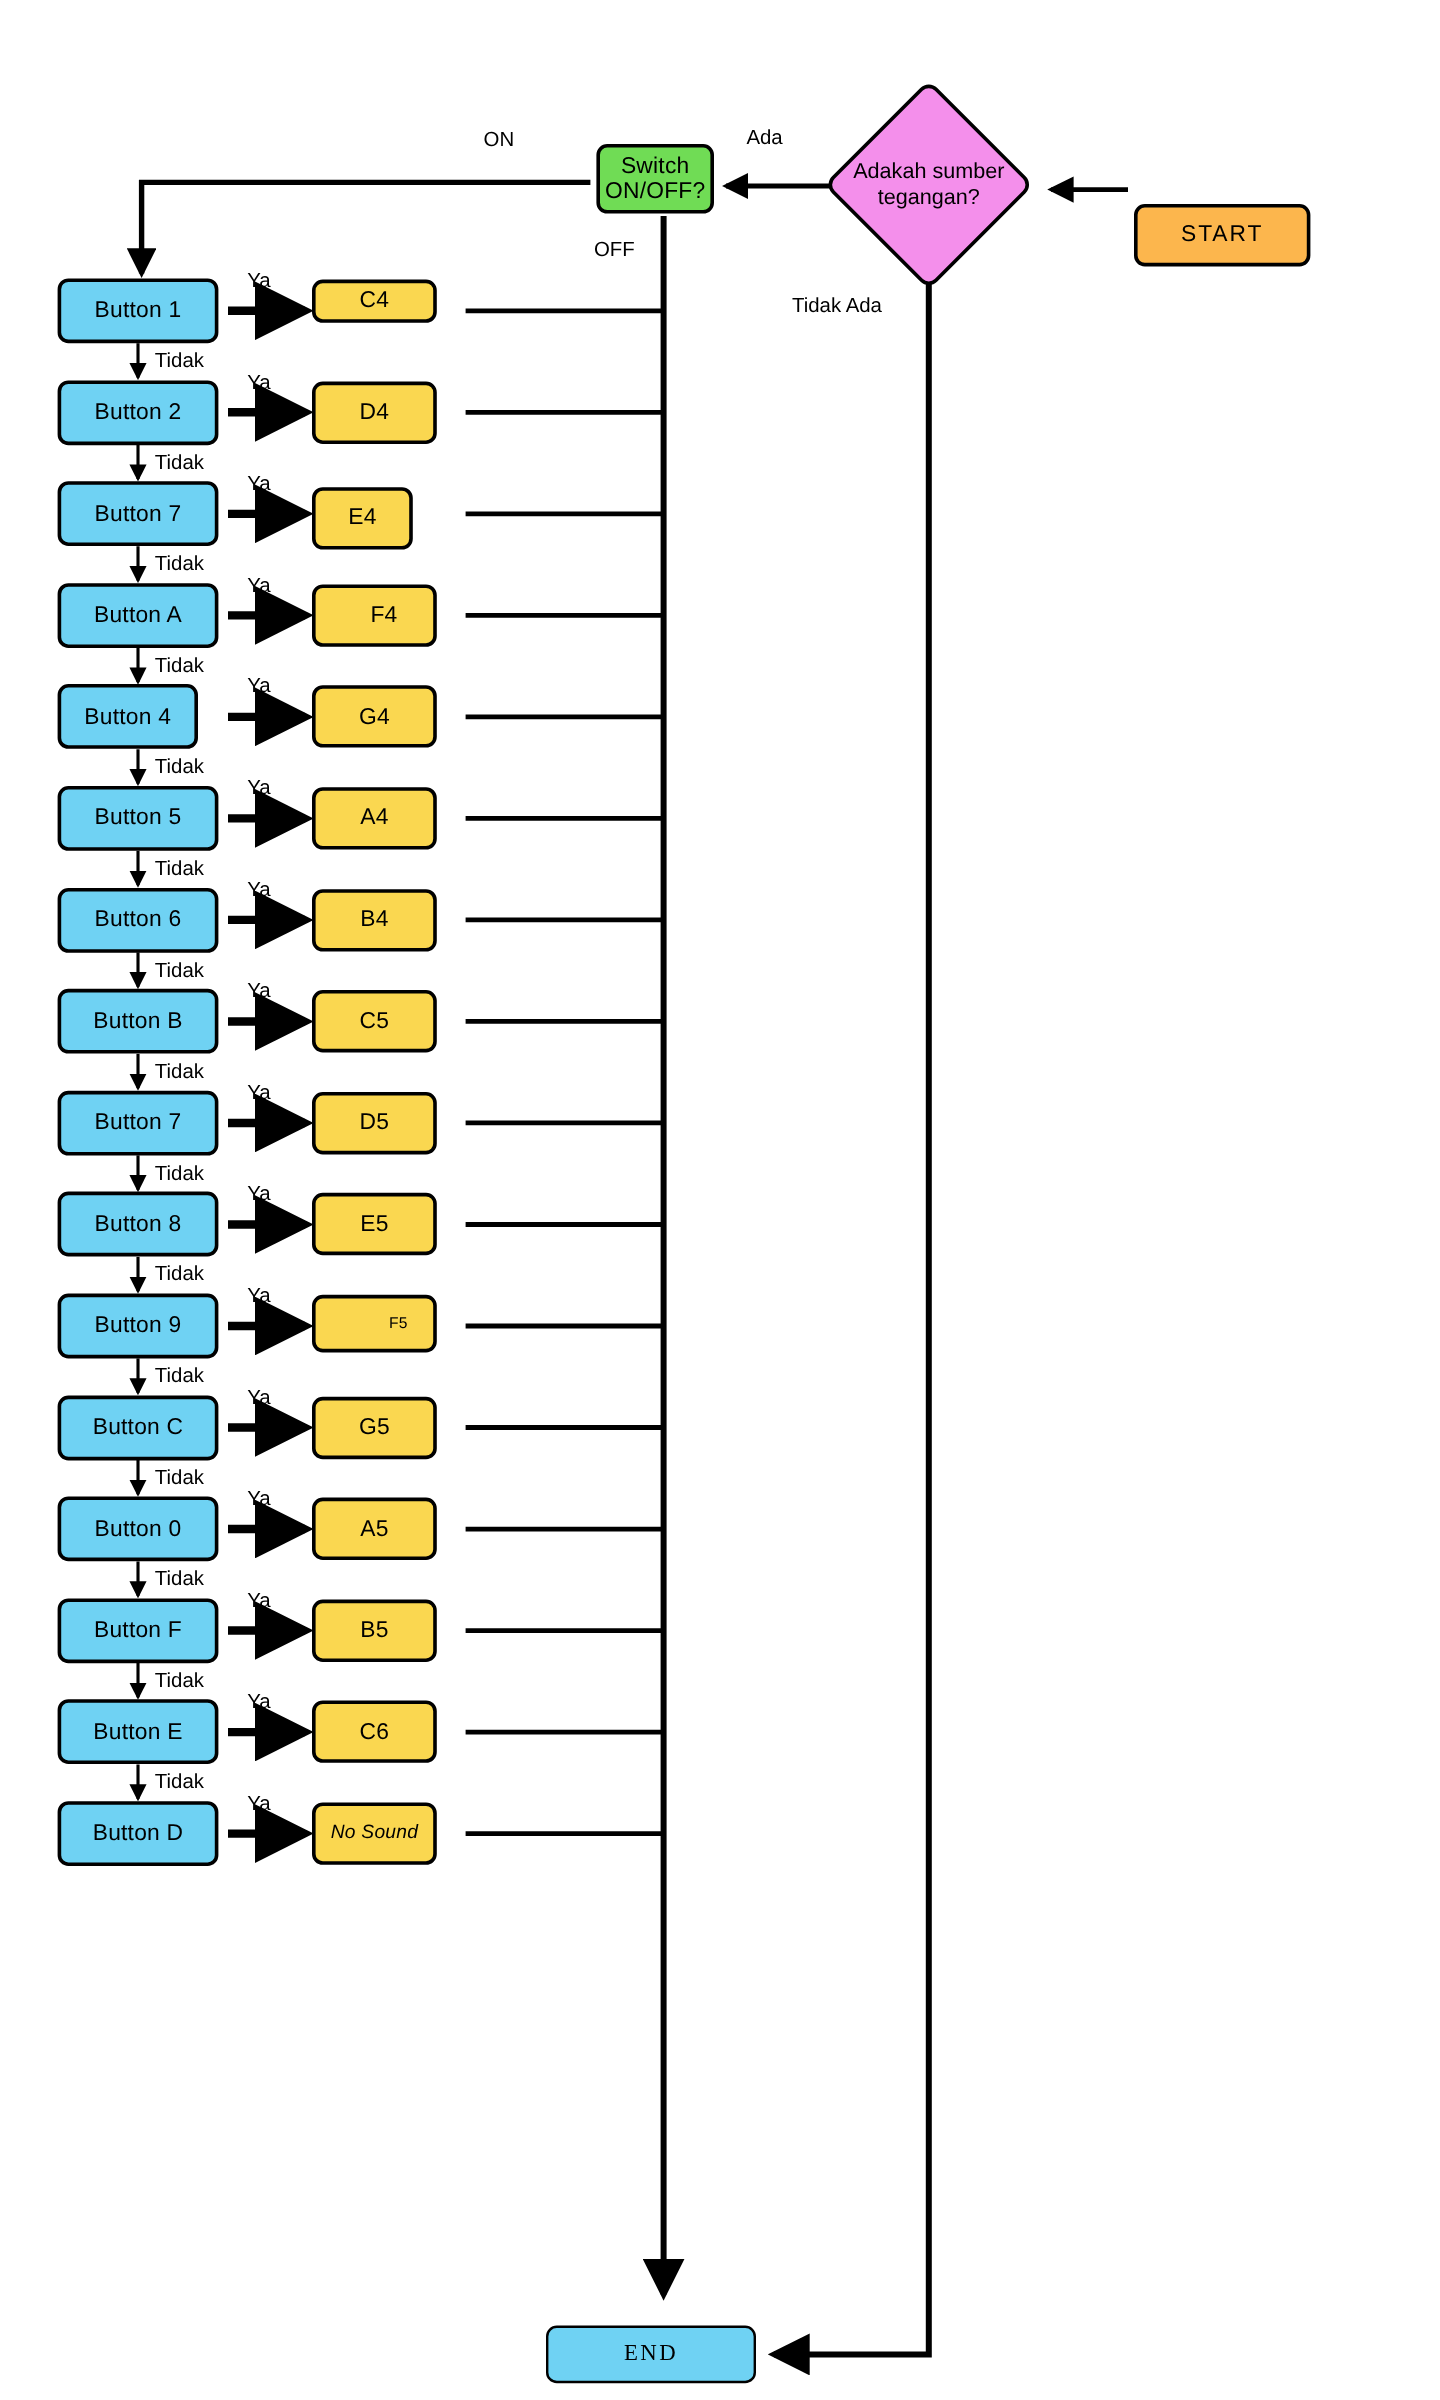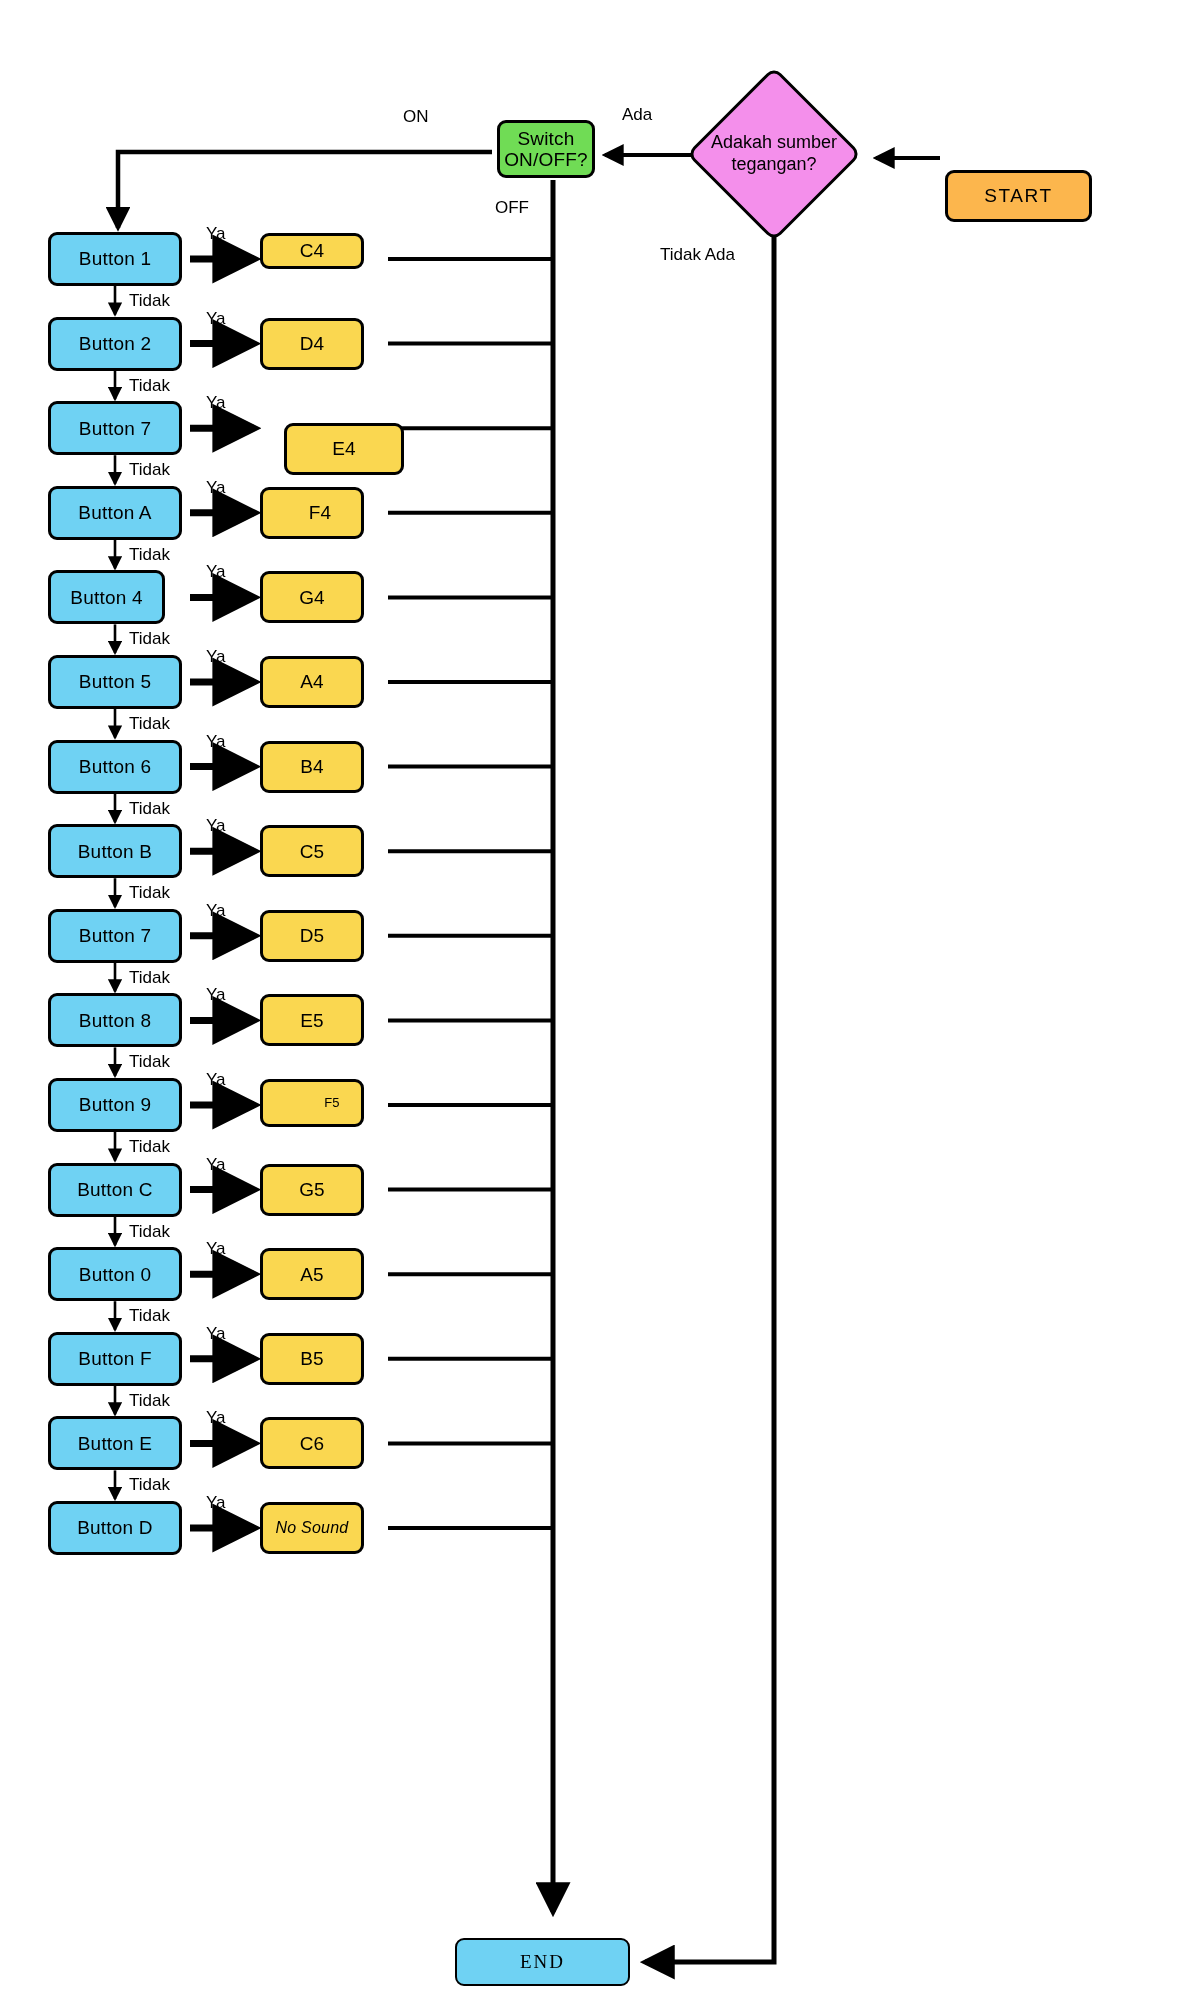--- a/index.html
+++ b/index.html
@@ -124,21 +124,21 @@
   <div id="rows-layer">
       <div class="node btn" style="left: 48px; top: 232px; width: 134px; height: 54px;">Button 1</div>
       <div class="node note" style="left: 260px; top: 233px; width: 104px; height: 36px; font-size: 19px;">C4</div>
       <div class="elabel" style="left: 206px; top: 224px;">Ya</div>
       <div class="elabel" style="left: 129px; top: 291px;">Tidak</div>
       <div class="node btn" style="left: 48px; top: 316.6px; width: 134px; height: 54px;">Button 2</div>
       <div class="node note" style="left: 260px; top: 317.6px; width: 104px; height: 52px; font-size: 19px;">D4</div>
       <div class="elabel" style="left: 206px; top: 308.6px;">Ya</div>
       <div class="elabel" style="left: 129px; top: 375.6px;">Tidak</div>
       <div class="node btn" style="left: 48px; top: 401.2px; width: 134px; height: 54px;">Button 7</div>
-      <div class="node note" style="left: 260px; top: 423px; width: 120px; height: 52px; font-size: 19px; margin-left: 24px;">E4</div>
+      <div class="node note" style="left: 260px; top: 406px; width: 84px; height: 52px; font-size: 19px;">E4</div>
       <div class="elabel" style="left: 206px; top: 393.2px;">Ya</div>
       <div class="elabel" style="left: 129px; top: 460.2px;">Tidak</div>
       <div class="node btn" style="left: 48px; top: 485.8px; width: 134px; height: 54px;">Button A</div>
       <div class="node note" style="left: 260px; top: 486.8px; width: 104px; height: 52px; font-size: 19px; padding-left: 16px;">F4</div>
       <div class="elabel" style="left: 206px; top: 477.8px;">Ya</div>
       <div class="elabel" style="left: 129px; top: 544.8px;">Tidak</div>
       <div class="node btn" style="left: 48px; top: 570.4px; width: 117px; height: 54px;">Button 4</div>
       <div class="node note" style="left: 260px; top: 571.4px; width: 104px; height: 52px; font-size: 19px;">G4</div>
       <div class="elabel" style="left: 206px; top: 562.4px;">Ya</div>
       <div class="elabel" style="left: 129px; top: 629.4px;">Tidak</div>

